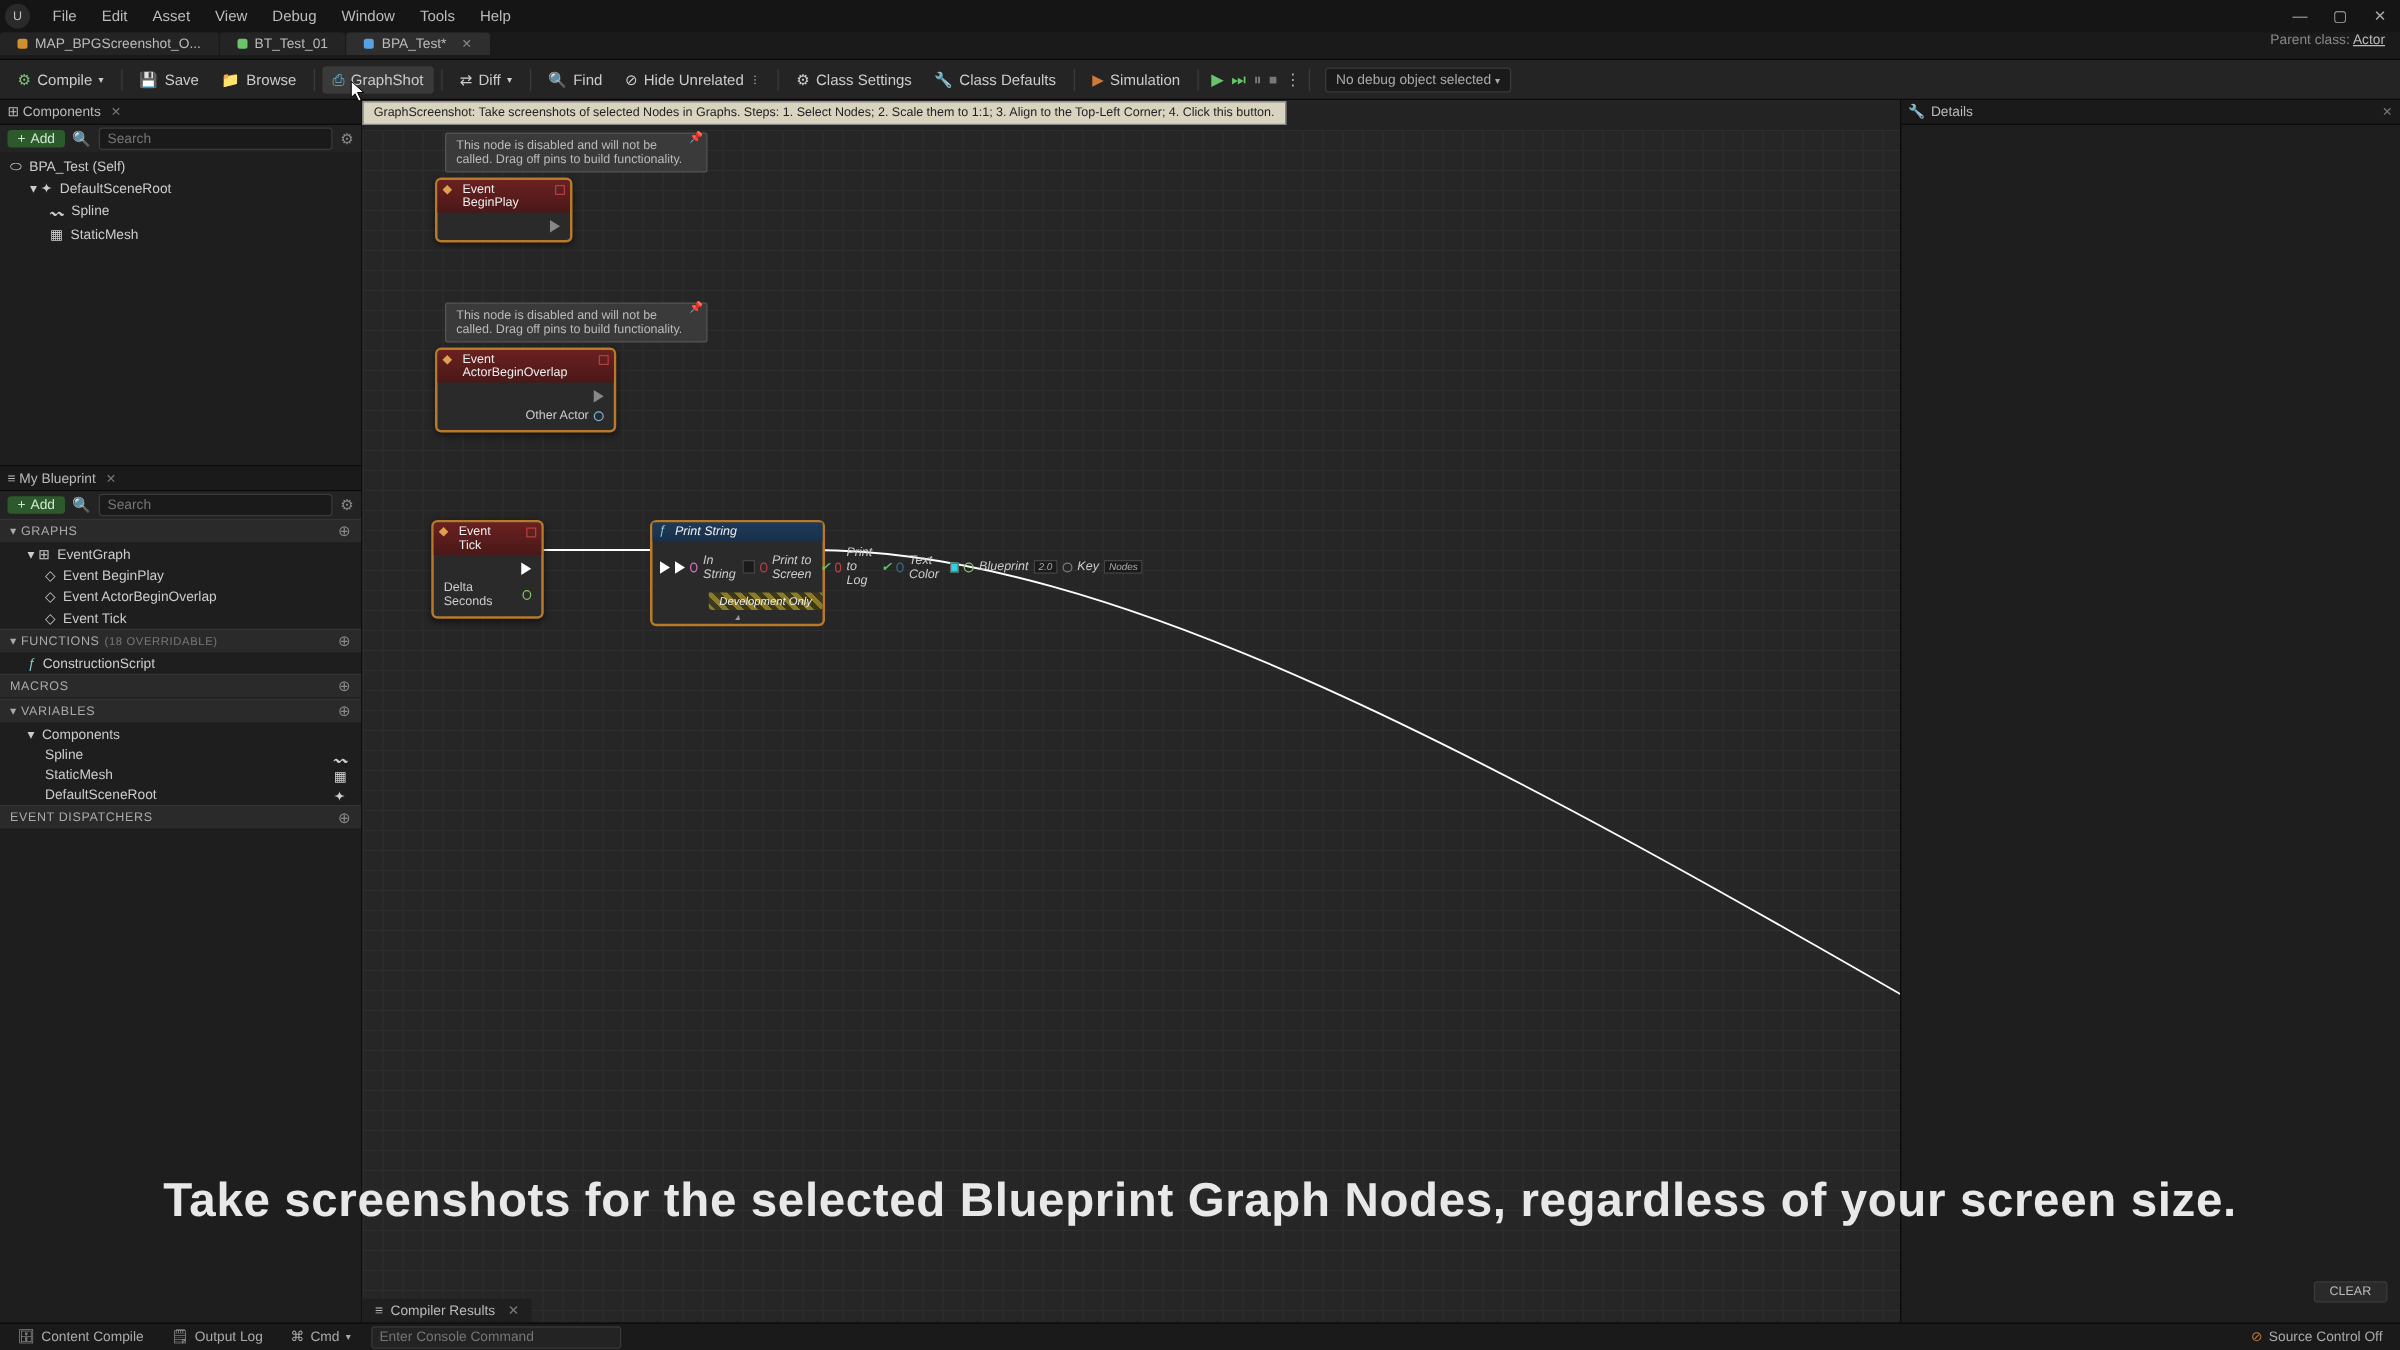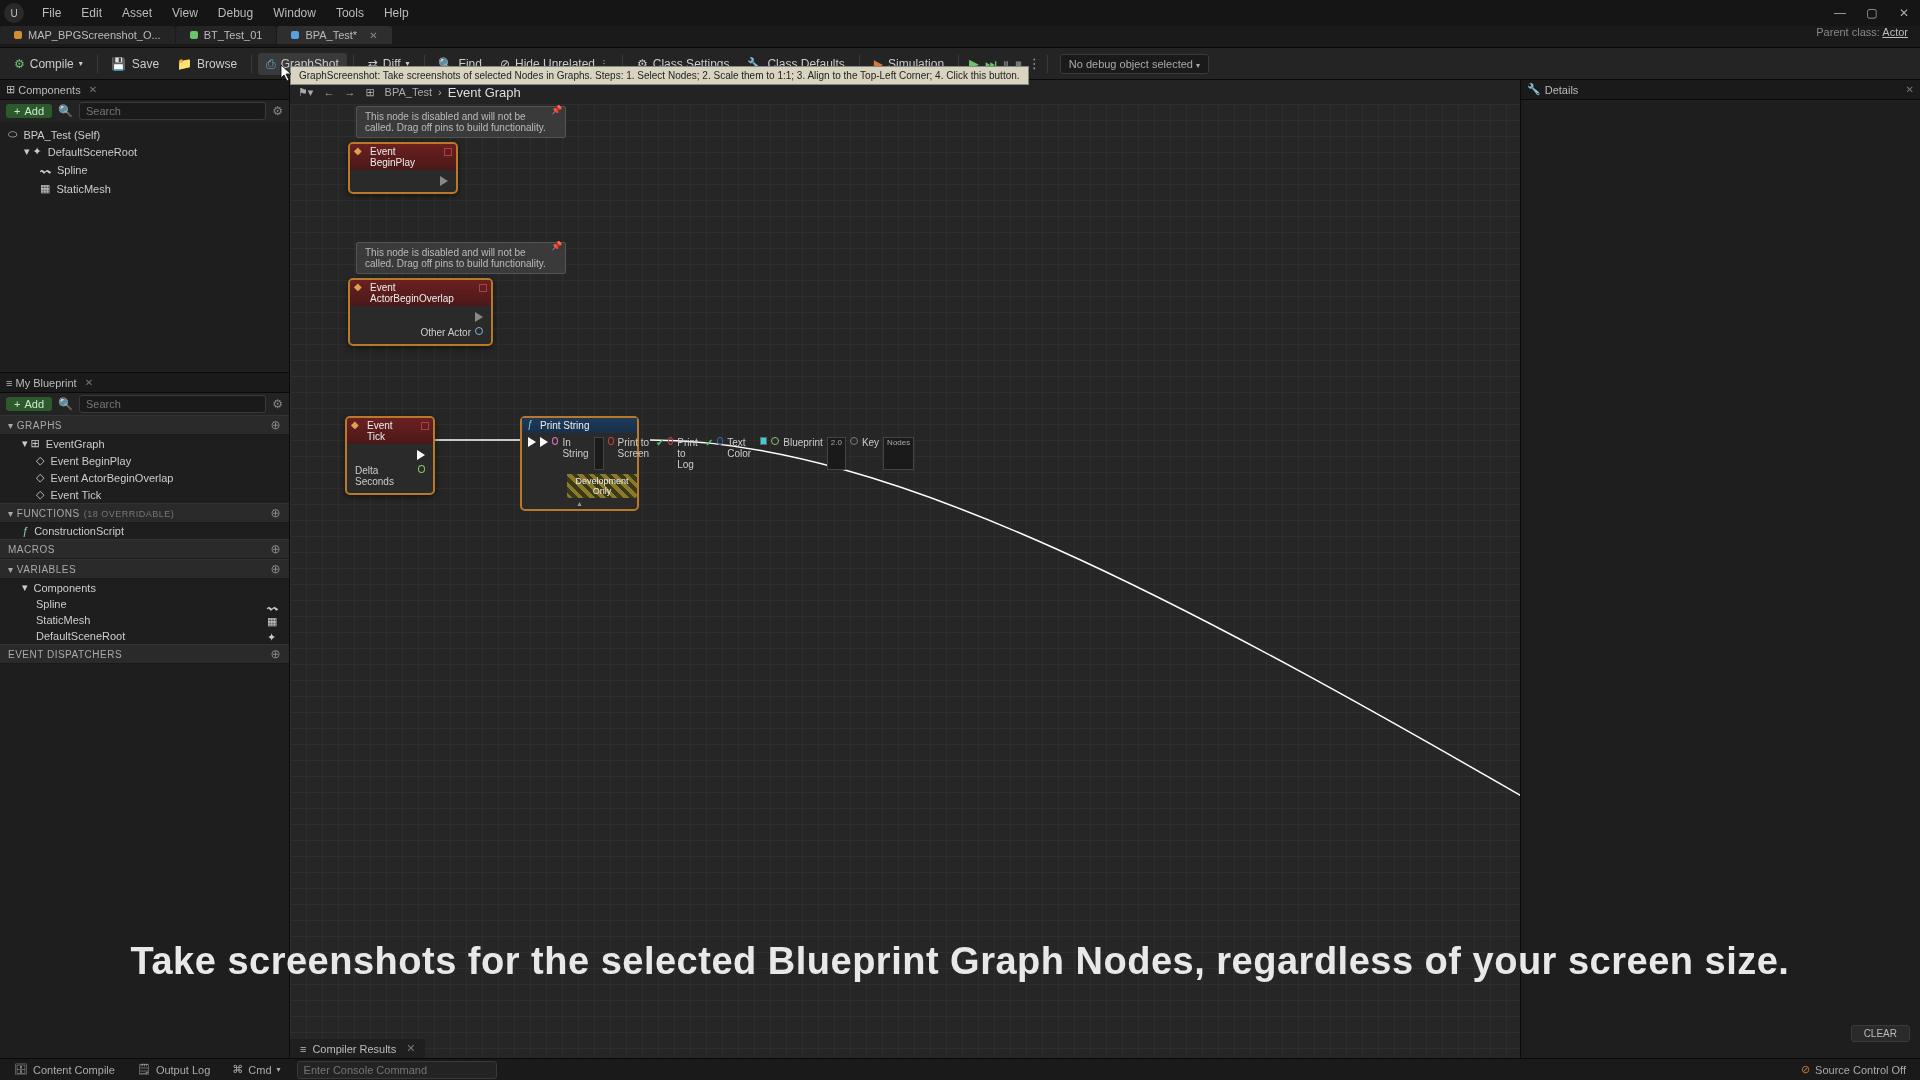--- a/index.html
+++ b/index.html
@@ -63,33 +63,33 @@
 .breadcrumb { display:flex; align-items:center; gap:6px;}
 .breadcrumb .crumb-current { color:#ddd; font-size:13px;}
 .graph-canvas { flex:1; position:relative; background:#262626; background-image: linear-gradient(#2e2e2e 1px, transparent 1px), linear-gradient(90deg, #2e2e2e 1px, transparent 1px); background-size: 16px 16px; overflow:hidden;}
 .zoom-indicator { position:absolute; top:6px; right:14px; color:#666; font-size:13px;}
 .watermark { position:absolute; right:18px; top:680px; color:#3a3a3a; font-size:48px; font-weight:800; letter-spacing:1px;}
 
 
 .node { position:absolute; border:2px solid #b87a2a; border-radius:5px; background:#2a2a2a; box-shadow:0 2px 6px rgba(0,0,0,0.5);}
 .node-title { background: linear-gradient(#6b2020, #4a1818); padding:2px 20px 2px 20px; font-size:10px; color:#eee; border-top-left-radius:3px; border-top-right-radius:3px; position:relative;}
 .node-body { padding:6px 8px; display:flex; flex-direction:column; gap:5px;}
-.pin-row { display:flex; gap:4px; font-size:10px; color:#ccc;}
+.pin-row { display:flex; align-items:center; gap:4px; font-size:10px; color:#ccc;}
 .pin-row.right { justify-content:flex-end; }
 .pin-row.between { justify-content:space-between; }
 .exec-pin { width:0; height:0; border-style:solid; border-width:5px 0 5px 8px; border-color: transparent transparent transparent #fff; display:inline-block;}
 .exec-pin.hollow { border-color: transparent transparent transparent #888;}
 .data-pin { width:8px; height:8px; border:1px solid #7fb4d6; border-radius:50%; display:inline-block;}
 .pin-delegate { width:8px; height:8px; border:1px solid #b04040; display:inline-block;}
 
 .note { position:absolute; background:#3a3a3a; border:1px solid #555; padding:4px 8px; font-size:10px; color:#bbb; border-radius:2px; max-width:220px;}
 .note::after { content:'📌'; position:absolute; top:-2px; right:2px; font-size:9px;}
 
 
-.ps-node { position:absolute; border:2px solid #b87a2a; border-radius:5px; background:#2a2a2a; width:119px;}
+.ps-node { position:absolute; border:2px solid #b87a2a; border-radius:5px; background:#2a2a2a; width:140px;font-style:italic;}
 .ps-title { background: linear-gradient(#1e3a5a, #18304a); padding:2px 6px 2px 18px; font-size:10px; color:#eee; position:relative;}
 .ps-title::before { content:'ƒ'; position:absolute; left:5px; top:1px; color:#8cc; font-style:italic;}
 .ps-body { padding:4px 6px; display:flex; flex-direction:row; gap:4px; font-size:9px;}
 .ps-footer { background: repeating-linear-gradient(45deg, #8a7a2a, #8a7a2a 4px, #3a3a1a 4px, #3a3a1a 8px); text-align:center; font-size:9px; color:#eee; padding:2px 0; border-bottom-left-radius:3px; border-bottom-right-radius:3px;margin-left:45px;}
 .color-swatch { width:10px; height:8px; background:#38d0d8; display:inline-block; border:1px solid #666;}
 .check { color:#5bc46a; }
 .val-box { background:#1a1a1a; border:1px solid #444; padding:0 3px; font-size:8px; color:#aaa;}
 
 
 svg.wires { position:absolute; top:0; left:0; width:100%; height:100%; pointer-events:none;}
@@ -210,21 +210,21 @@
     <span style="color:#6ac46a">▶</span>
     <span style="color:#6ac46a">⏭</span>
     <span style="color:#777">⏸</span>
     <span style="color:#777">⏹</span>
     <span style="color:#aaa">⋮</span>
   </div>
   <div class="sep"></div>
   <div class="debug-select"><span>No debug object selected</span> <span style="font-size:8px">▾</span></div>
 </div>
 
-<div class="tooltip" style="left:290px; top:66px;text-align:right;">GraphScreenshot: Take screenshots of selected Nodes in Graphs. Steps: 1. Select Nodes; 2. Scale them to 1:1; 3. Align to the Top-Left Corner; 4. Click this button.</div>
+<div class="tooltip" style="left:290px; top:81px;text-align:right;">GraphScreenshot: Take screenshots of selected Nodes in Graphs. Steps: 1. Select Nodes; 2. Scale them to 1:1; 3. Align to the Top-Left Corner; 4. Click this button.</div>
 <svg class="cursor" style="left:280px; top:64px;" viewBox="0 0 14 18">
     <path d="M1 1 L1 14 L4 11 L7 17 L9 16 L6 10 L11 10 Z" fill="#fff" stroke="#000" stroke-width="0.8"></path>
   </svg>
 
 <div class="main">
 
   <div class="left-col">
 
     <div class="panel-tab"><span>⊞</span>&nbsp;<span>Components</span><span class="close">✕</span></div>
     <div class="panel-toolbar">

